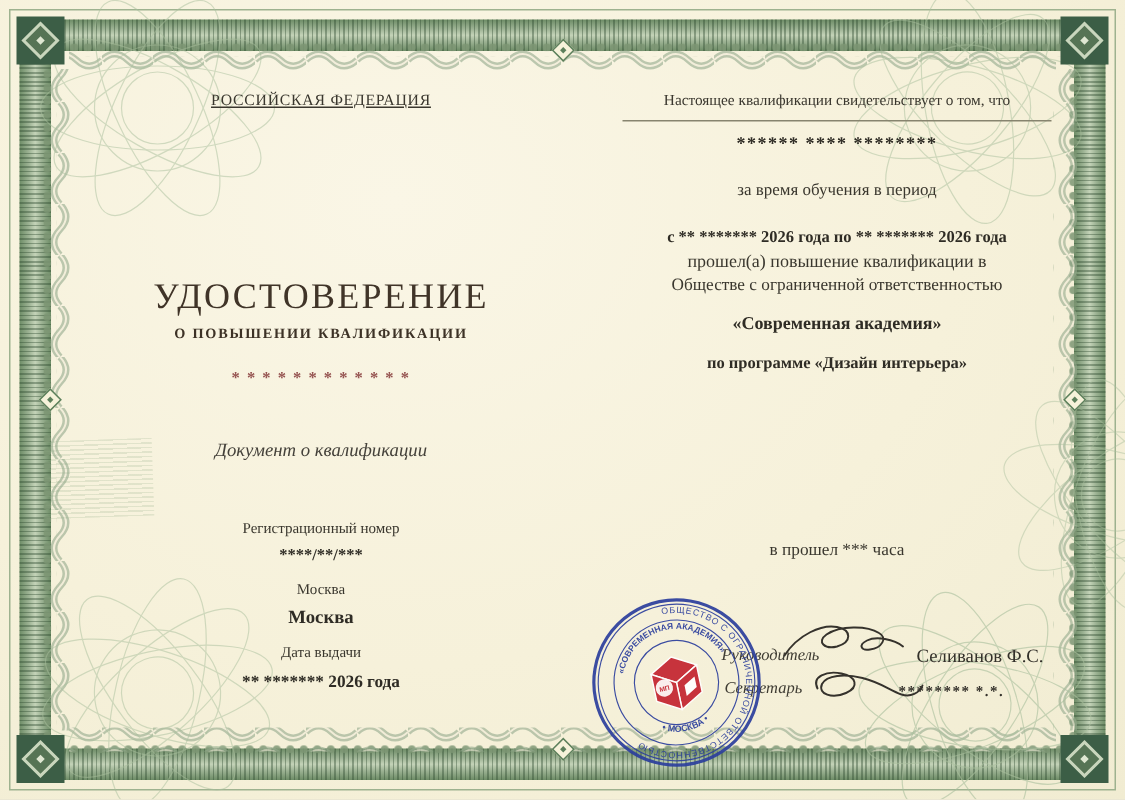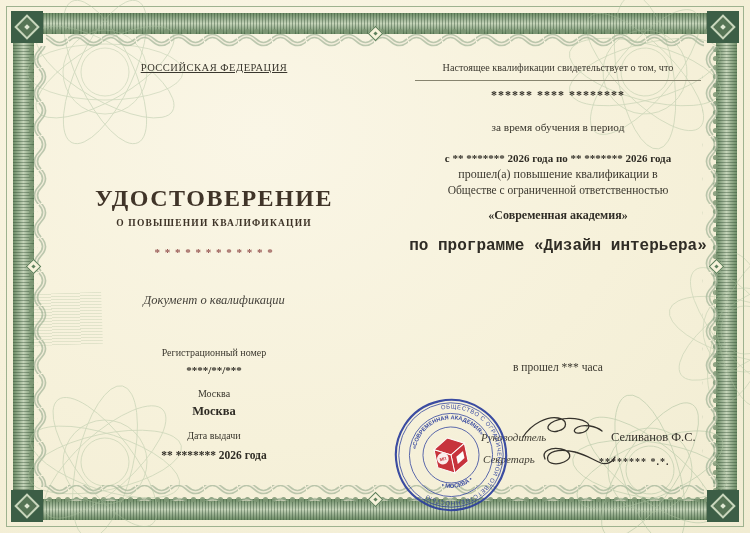--- a/index.html
+++ b/index.html
@@ -47,39 +47,39 @@
   .watermark{
     position:absolute;left:30px;top:293px;width:72px;height:52px;opacity:.38;z-index:1;
     background:repeating-linear-gradient(0deg, rgba(140,168,130,.55) 0 1px, rgba(0,0,0,0) 1px 3px);
     transform:rotate(-2deg);
   }
   
   .txt{position:absolute;z-index:3;line-height:1.25;}
   .lcol{left:78px;width:272px;text-align:center;}
   .rcol{left:398px;width:320px;text-align:center;}
   .t-gov{top:61px;font-size:10.5px;letter-spacing:.5px;text-decoration:underline;}
-  .t-title{top:183px;font-size:24px;font-weight:bold;letter-spacing:1.5px;color:#403428;}
+  .t-title{top:183px;font-size:24px;font-weight:normal;letter-spacing:1.5px;color:#403428;}
   .t-subtitle{top:218px;font-size:9.5px;font-weight:bold;letter-spacing:1.2px;color:#3d3226;}
   .t-stars{top:246px;font-size:11px;font-weight:bold;letter-spacing:1px;color:#955350;}
   .t-doctype{top:293px;font-size:12.5px;font-style:italic;color:#44413a;}
   .t-reglabel{top:347px;font-size:10px;}
   .t-regvalue{top:364px;font-size:11px;font-weight:bold;color:#2f2c25;}
   .t-citylabel{top:388px;font-size:10px;}
   .t-cityvalue{top:404px;font-size:12.5px;font-weight:bold;color:#2f2c25;}
   .t-datelabel{top:430px;font-size:10px;}
   .t-datevalue{top:448px;font-size:11.5px;font-weight:bold;color:#2f2c25;}
   .t-statement{top:62px;font-size:10.2px;}
   .statement-underline{position:absolute;left:415px;top:80px;width:286px;border-top:1px solid #87846f;z-index:3;}
   .t-holder{top:88px;font-size:12px;font-weight:bold;letter-spacing:1px;color:#2f2c25;}
   .t-period1{top:120px;font-size:11.3px;}
   .t-period2{top:152px;font-size:11px;font-weight:bold;color:#2f2c25;}
   .t-comp1{top:167px;font-size:12px;}
   .t-comp2{top:183px;font-size:11.5px;}
   .t-org{top:208px;font-size:12px;font-weight:bold;color:#2f2c25;}
-  .t-prog{top:236px;font-size:16px;font-weight:bold;color:#2f2c25;font-family:Liberation Mono, monospace;}
+  .t-prog{top:236px;font-size:11px;font-weight:bold;color:#2f2c25;}
   .t-volume{top:360px;font-size:11.5px;}
   .t-headlabel{left:481px;top:431px;font-size:11px;font-style:italic;color:#3f3c33;}
   .t-seclabel{left:483px;top:453px;font-size:11px;font-style:italic;color:#3f3c33;}
   .t-headname{left:611px;top:430px;font-size:12.5px;color:#33302a;}
   .t-maskedname{left:599px;top:456px;font-size:10px;font-weight:bold;letter-spacing:1px;color:#33302a;}
   .seal{position:absolute;left:393px;top:397px;width:116px;height:116px;z-index:4;transform:rotate(-12deg);opacity:.92;}
   .sig{position:absolute;z-index:5;}
   .sig-head{left:520px;top:413px;}
   .sig-sec{left:537px;top:445px;}
 </style>

